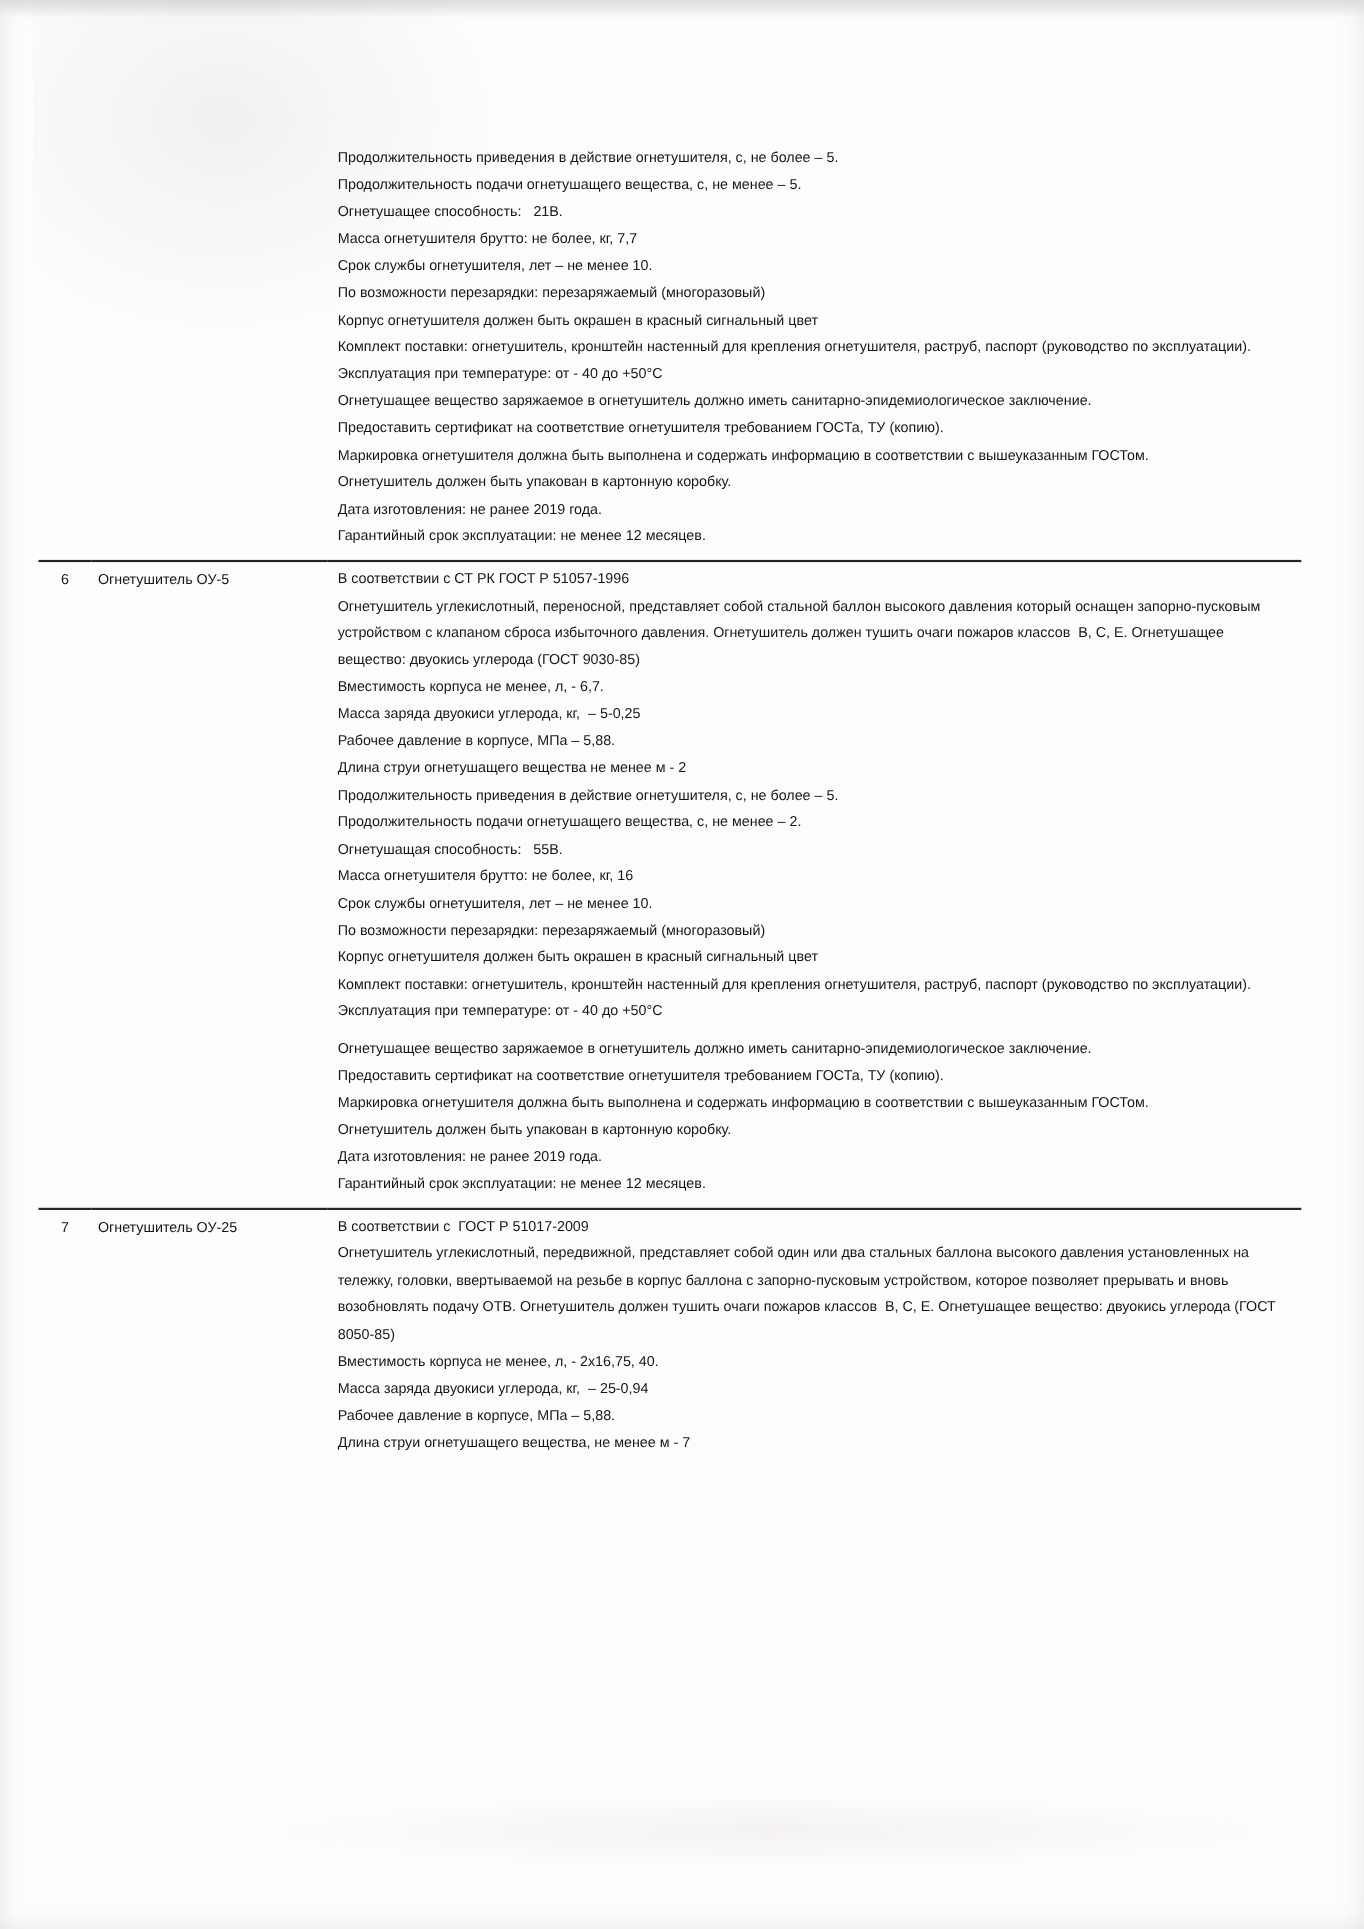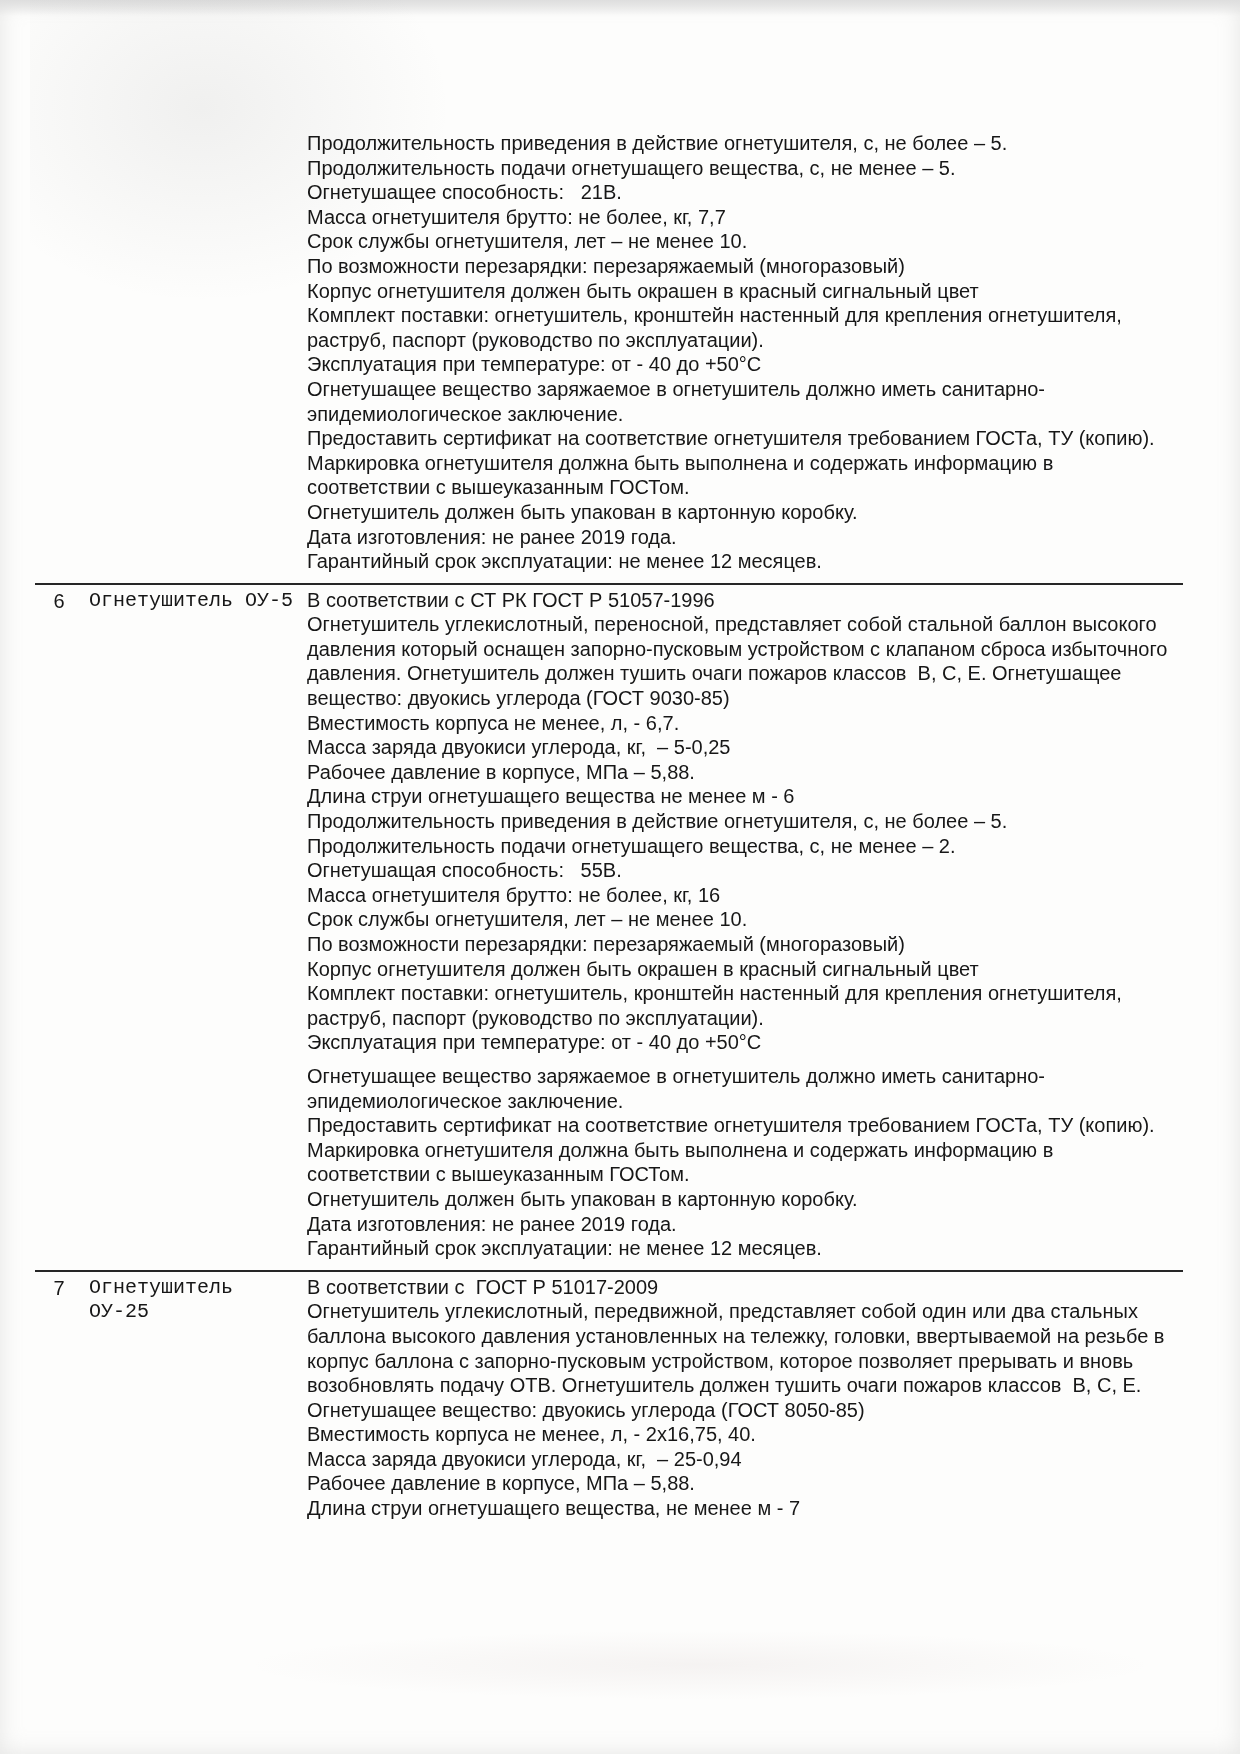--- a/index.html
+++ b/index.html
@@ -27,37 +27,36 @@
     background:linear-gradient(#dedede, rgba(222,222,222,0));
   }
   table.spec-table{
     position:absolute;left:35px;top:128px;
     width:1148px;
     border-collapse:collapse;
     table-layout:fixed;
   }
   .spec-table td{
     vertical-align:top;
-    font-size:20px;
+    font-size:13px;
     line-height:24.6px;
     border:0 solid #262626;
     margin-top:40px;
   }
   .col-num{
     width:48px;
     text-align:center;
     border-left-width:2px;
     border-right-width:2px;
     padding-top:4px;
   }
   .col-name{
     width:215px;
     border-right-width:2px;
     padding:4px 4px 20px 6px;
-    font-family:Liberation Mono, monospace;
   }
   .col-desc{
     border-right-width:2px;
     padding:3px 6px 9px 9px;
   }
   .spec-table tr + tr td{border-top-width:2px;}
   .desc-line{white-space:pre-wrap;}
   .desc-block + .desc-block{margin-top:9px;}
 </style>
 </head>
@@ -109,21 +108,21 @@
           <td class="col-name">
             <div>Огнетушитель ОУ-5</div>
           </td>
           <td class="col-desc">
             <div class="desc-block">
               <div class="desc-line">В соответствии с СТ РК ГОСТ Р 51057-1996</div>
               <div class="desc-line">Огнетушитель углекислотный, переносной, представляет собой стальной баллон высокого давления который оснащен запорно-пусковым устройством с клапаном сброса избыточного давления. Огнетушитель должен тушить очаги пожаров классов  В, С, Е. Огнетушащее вещество: двуокись углерода (ГОСТ 9030-85)</div>
               <div class="desc-line">Вместимость корпуса не менее, л, - 6,7.</div>
               <div class="desc-line">Масса заряда двуокиси углерода, кг,  – 5-0,25</div>
               <div class="desc-line">Рабочее давление в корпусе, МПа – 5,88.</div>
-              <div class="desc-line">Длина струи огнетушащего вещества не менее м - 6</div>
+              <div class="desc-line">Длина струи огнетушащего вещества не менее м - 2</div>
               <div class="desc-line">Продолжительность приведения в действие огнетушителя, с, не более – 5.</div>
               <div class="desc-line">Продолжительность подачи огнетушащего вещества, с, не менее – 2.</div>
               <div class="desc-line">Огнетушащая способность:   55В.</div>
               <div class="desc-line">Масса огнетушителя брутто: не более, кг, 16</div>
               <div class="desc-line">Срок службы огнетушителя, лет – не менее 10.</div>
               <div class="desc-line">По возможности перезарядки: перезаряжаемый (многоразовый)</div>
               <div class="desc-line">Корпус огнетушителя должен быть окрашен в красный сигнальный цвет</div>
               <div class="desc-line">Комплект поставки: огнетушитель, кронштейн настенный для крепления огнетушителя, раструб, паспорт (руководство по эксплуатации).</div>
               <div class="desc-line">Эксплуатация при температуре: от - 40 до +50°С</div>
             </div>

